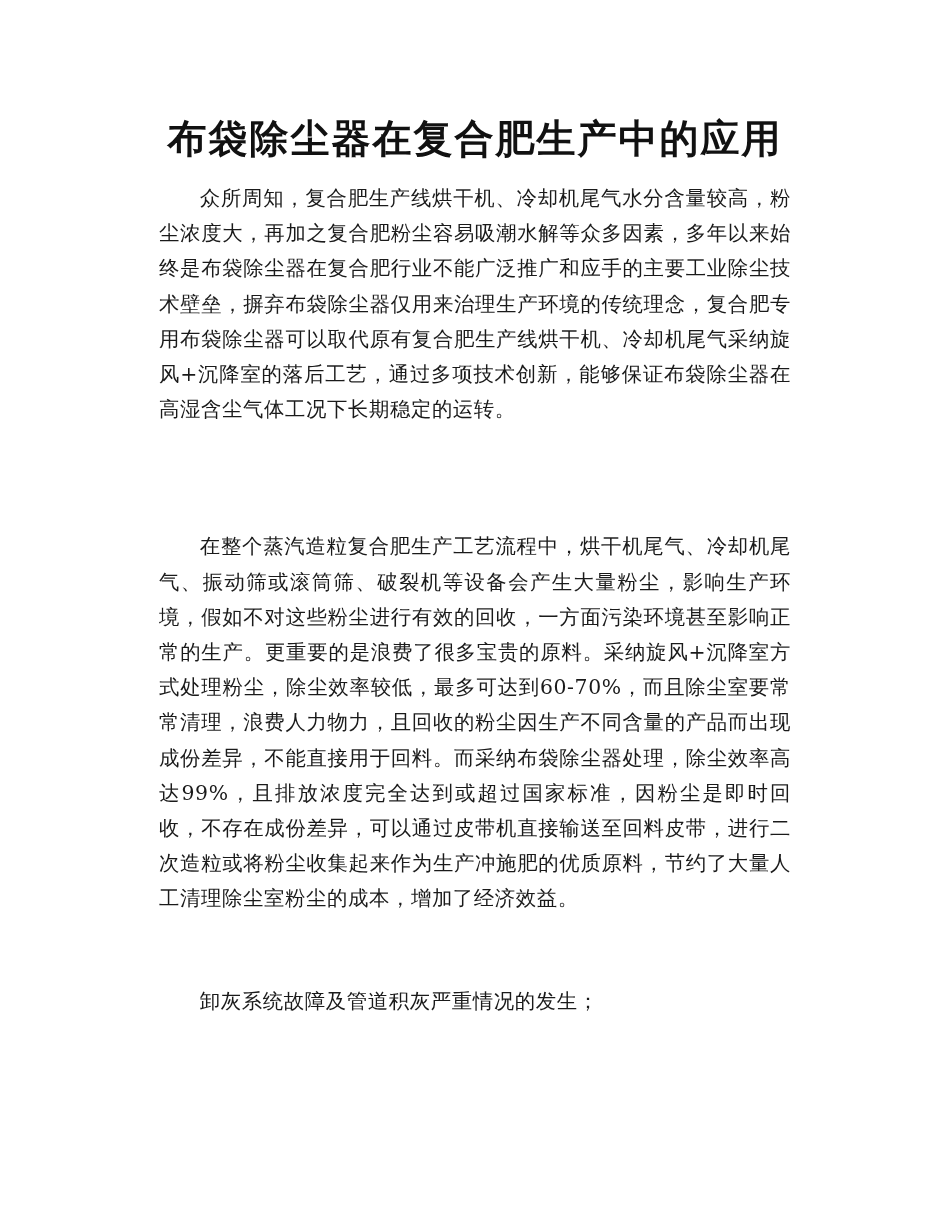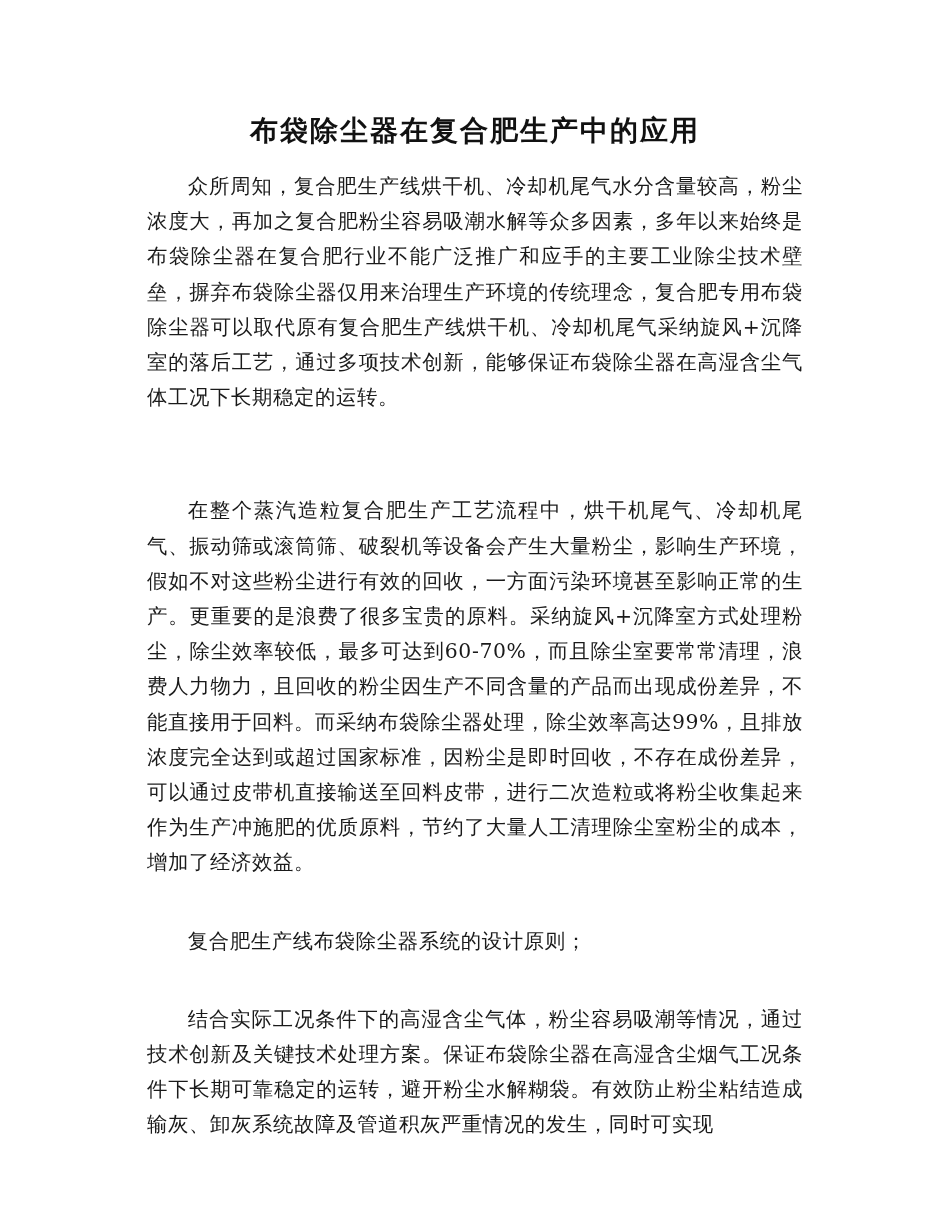--- a/index.html
+++ b/index.html
@@ -1,35 +1,34 @@
 <!DOCTYPE html>
 <html><head>
 <meta charset="utf-8">
 <style>
   html, body { margin:0; padding:0; background:#ffffff; }
   body { width:950px; height:1230px; overflow:hidden; position:relative;
          font-family:"DejaVu Serif","Liberation Serif",serif; color:#1a1a1a; }
   .page { position:absolute; left:143px; top:0; width:664px; }
   .title { position:absolute; top:112px; left:0; width:664px; text-align:center;
            font-family:"DejaVu Sans","Liberation Sans",sans-serif; font-weight:bold;
-           font-size:28px; letter-spacing:2px; color:#111; margin:0; }
+           font-size:39px; letter-spacing:2px; color:#111; margin:0; }
   .body { position:absolute; top:165px; left:0; width:664px; }
-  .para { margin:4px; font-size:20.4px; line-height:35.2px; text-align:justify;
+  .para { margin:16px; font-size:20.4px; line-height:35.2px; text-align:justify;
           text-align-last:left; letter-spacing:0.6px; }
   .indent { text-indent:2em; }
   .gap { height:35px; }
 </style>
 </head>
 <body>
 
 <div class="page">
   <h1 class="title">布袋除尘器在复合肥生产中的应用</h1>
   <div class="body">
     <p class="para indent">众所周知，复合肥生产线烘干机、冷却机尾气水分含量较高，粉尘浓度大，再加之复合肥粉尘容易吸潮水解等众多因素，多年以来始终是布袋除尘器在复合肥行业不能广泛推广和应手的主要工业除尘技术壁垒，摒弃布袋除尘器仅用来治理生产环境的传统理念，复合肥专用布袋除尘器可以取代原有复合肥生产线烘干机、冷却机尾气采纳旋风+沉降室的落后工艺，通过多项技术创新，能够保证布袋除尘器在高湿含尘气体工况下长期稳定的运转。</p>
     <div class="gap"></div>
     <div class="gap"></div>
     <p class="para indent">在整个蒸汽造粒复合肥生产工艺流程中，烘干机尾气、冷却机尾气、振动筛或滚筒筛、破裂机等设备会产生大量粉尘，影响生产环境，假如不对这些粉尘进行有效的回收，一方面污染环境甚至影响正常的生产。更重要的是浪费了很多宝贵的原料。采纳旋风+沉降室方式处理粉尘，除尘效率较低，最多可达到60-70%，而且除尘室要常常清理，浪费人力物力，且回收的粉尘因生产不同含量的产品而出现成份差异，不能直接用于回料。而采纳布袋除尘器处理，除尘效率高达99%，且排放浓度完全达到或超过国家标准，因粉尘是即时回收，不存在成份差异，可以通过皮带机直接输送至回料皮带，进行二次造粒或将粉尘收集起来作为生产冲施肥的优质原料，节约了大量人工清理除尘室粉尘的成本，增加了经济效益。</p>
     <div class="gap"></div>
-    <p class="para indent">复合肥生产线布袋除尘器系统的设计原则；</p>
+    <p class="para indent">卸灰系统故障及管道积灰严重情况的发生；</p>
     <div class="gap"></div>
-    <p class="para indent">结合实际工况条件下的高湿含尘气体，粉尘容易吸潮等情况，通过技术创新及关键技术处理方案。保证布袋除尘器在高湿含尘烟气工况条件下长期可靠稳定的运转，避开粉尘水解糊袋。有效防止粉尘粘结造成输灰、卸灰系统故障及管道积灰严重情况的发生，同时可实现</p>
   </div>
 </div>
 
 </body></html>

